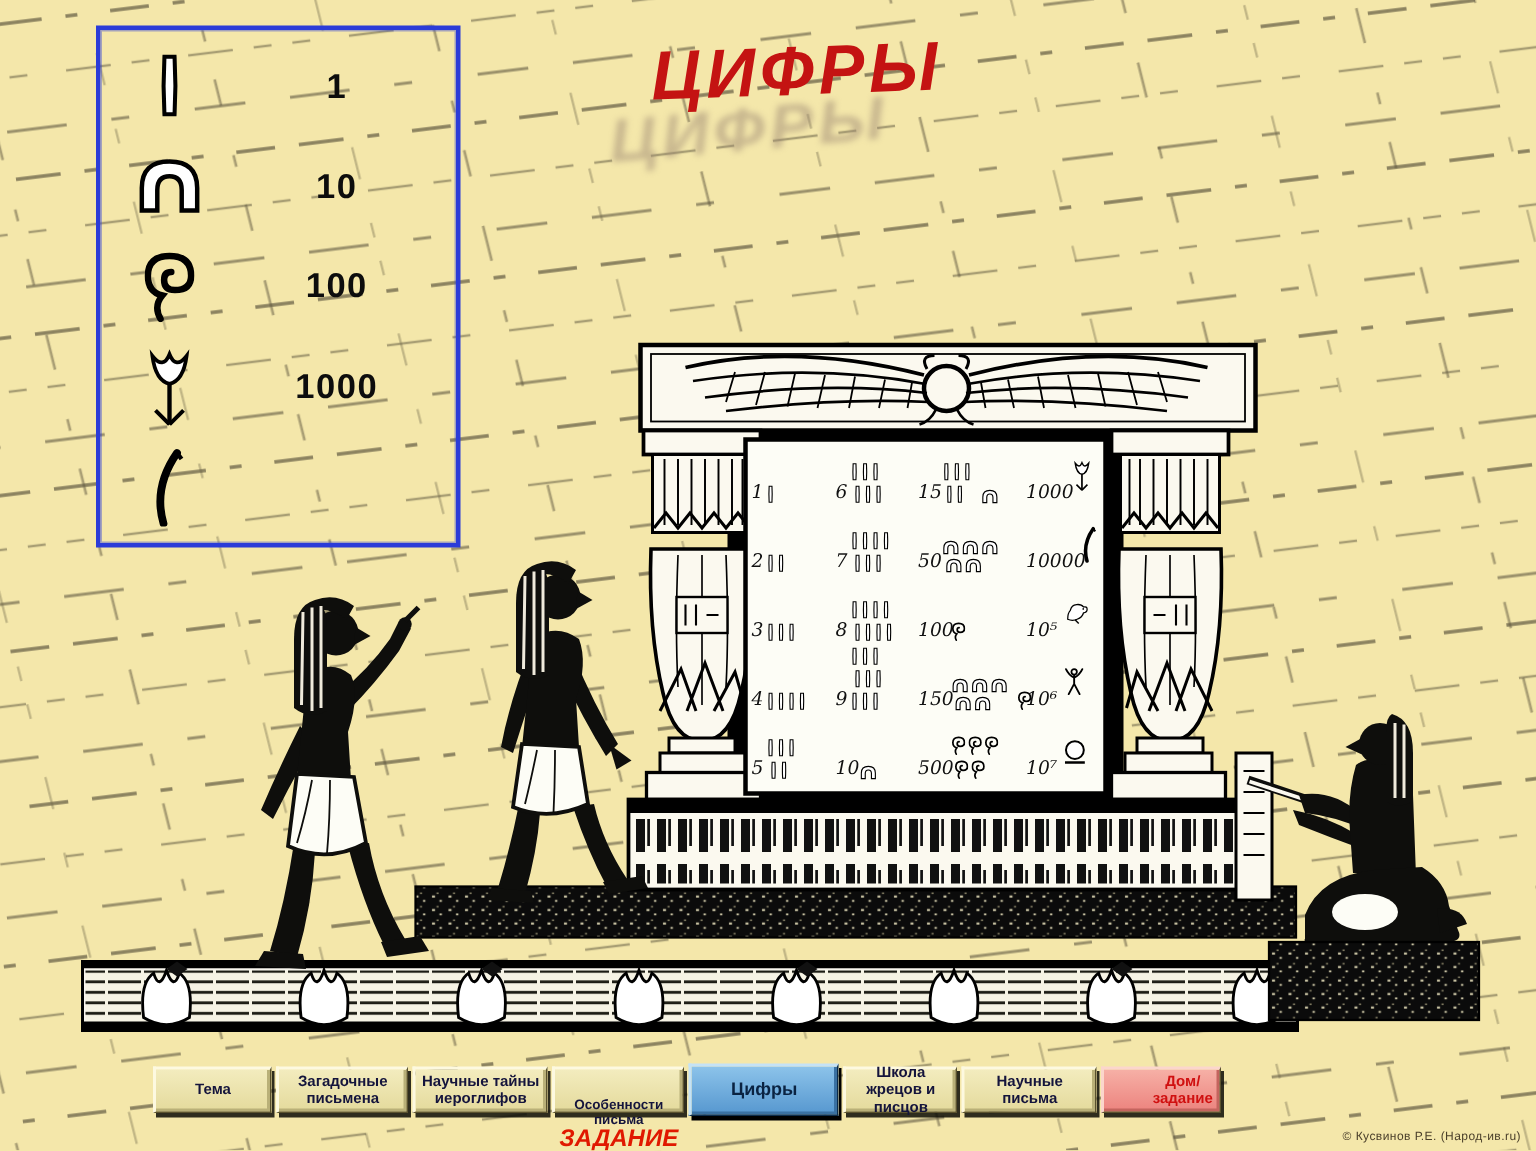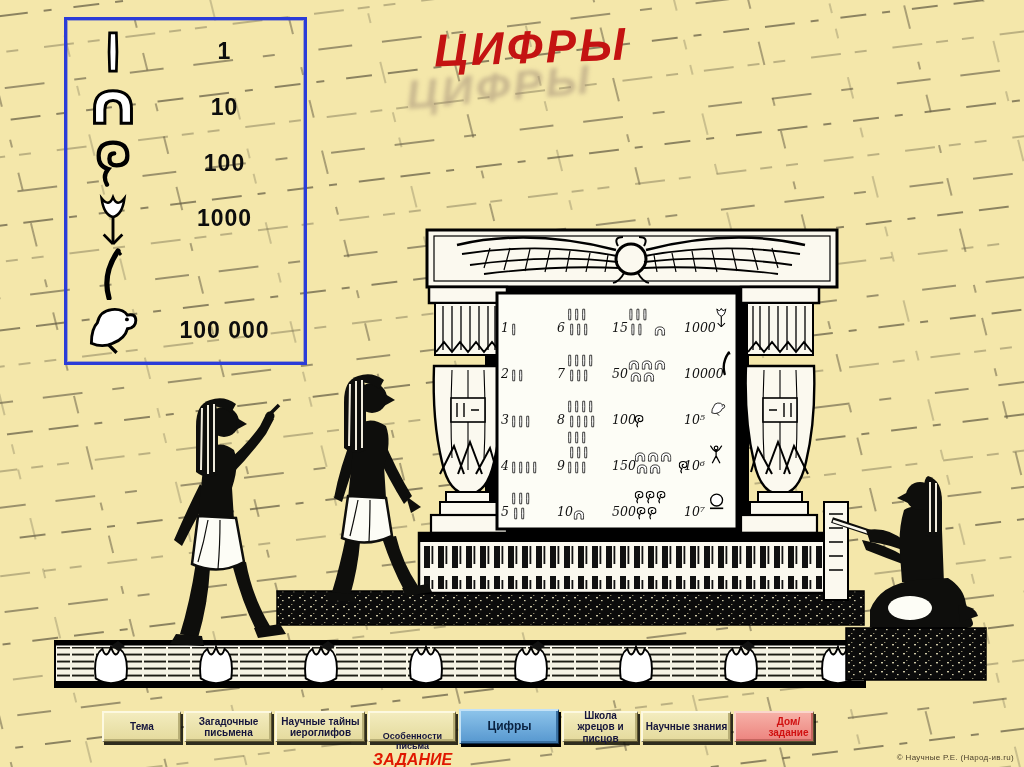--- a/index.html
+++ b/index.html
@@ -145,28 +145,20 @@
           </svg>
         </span>
       <span class="legend-value">1000</span>
     </div>
     <div class="legend-row">
       <span class="legend-glyph">
           <svg class="lg-finger" viewBox="0 0 12 26">
             <use href="#sym-finger"></use>
           </svg>
         </span>
-    </div>
-    <div class="legend-row">
-      <span class="legend-glyph">
-          <svg class="lg-tadpole" viewBox="0 0 22 20">
-            <use href="#sym-tadpole"></use>
-          </svg>
-        </span>
-      <span class="legend-value">100 000</span>
     </div>
   </div>
 
   <svg class="scene" width="1024" height="767" viewBox="0 0 1024 767">
     <defs>
       <pattern id="speck" width="11" height="9" patternUnits="userSpaceOnUse">
         <rect width="11" height="9" fill="#0b0b0b"></rect>
         <rect x="2" y="3" width="2" height="1.4" fill="#cfc9a8"></rect>
         <rect x="7" y="6" width="1.6" height="1.2" fill="#cfc9a8"></rect>
         <rect x="5" y="1" width="1.4" height="1" fill="#8a8468"></rect>
@@ -418,21 +410,21 @@
       <span class="btn-sub">ЗАДАНИЕ</span>
     </div>
     <div class="btn btn--active w5">
       <span class="btn-label">Цифры</span>
     </div>
     <div class="btn w6">
       <span class="btn-label">Школа
 жрецов и писцов</span>
     </div>
     <div class="btn w7">
-      <span class="btn-label">Научные знания</span>
+      <span class="btn-label">Научные письма</span>
     </div>
     <div class="btn btn--pink w8">
       <span class="btn-label">Дом/задание</span>
     </div>
   </div>
 
-  <div class="credit">© Научные Р.Е. (Народ-ив.ru)</div>
+  <div class="credit">© Кусвинов Р.Е. (Народ-ив.ru)</div>
 </div>
 
 </body></html>

